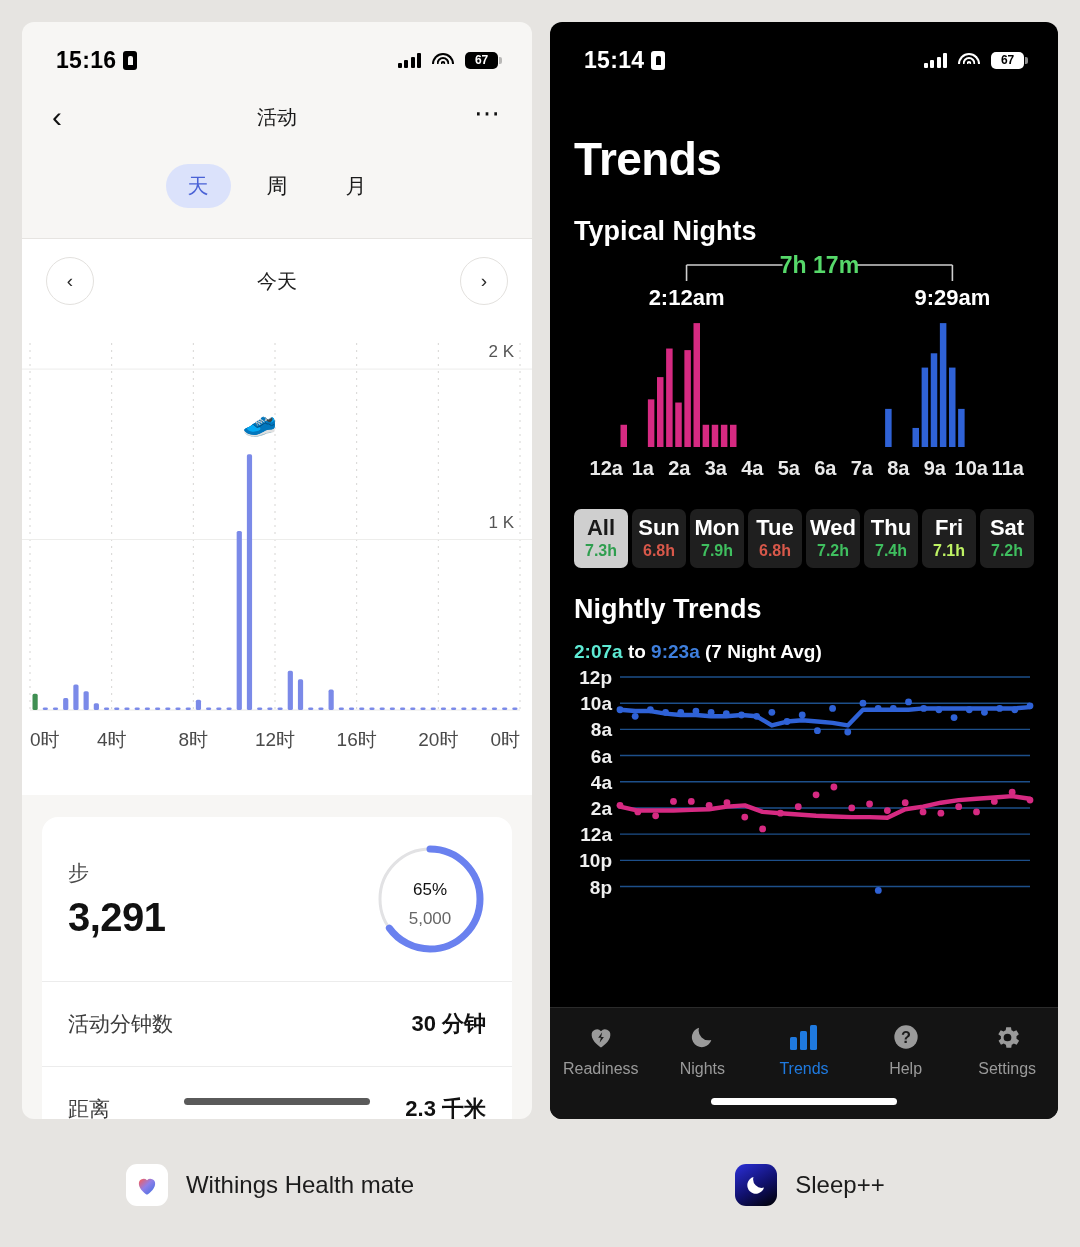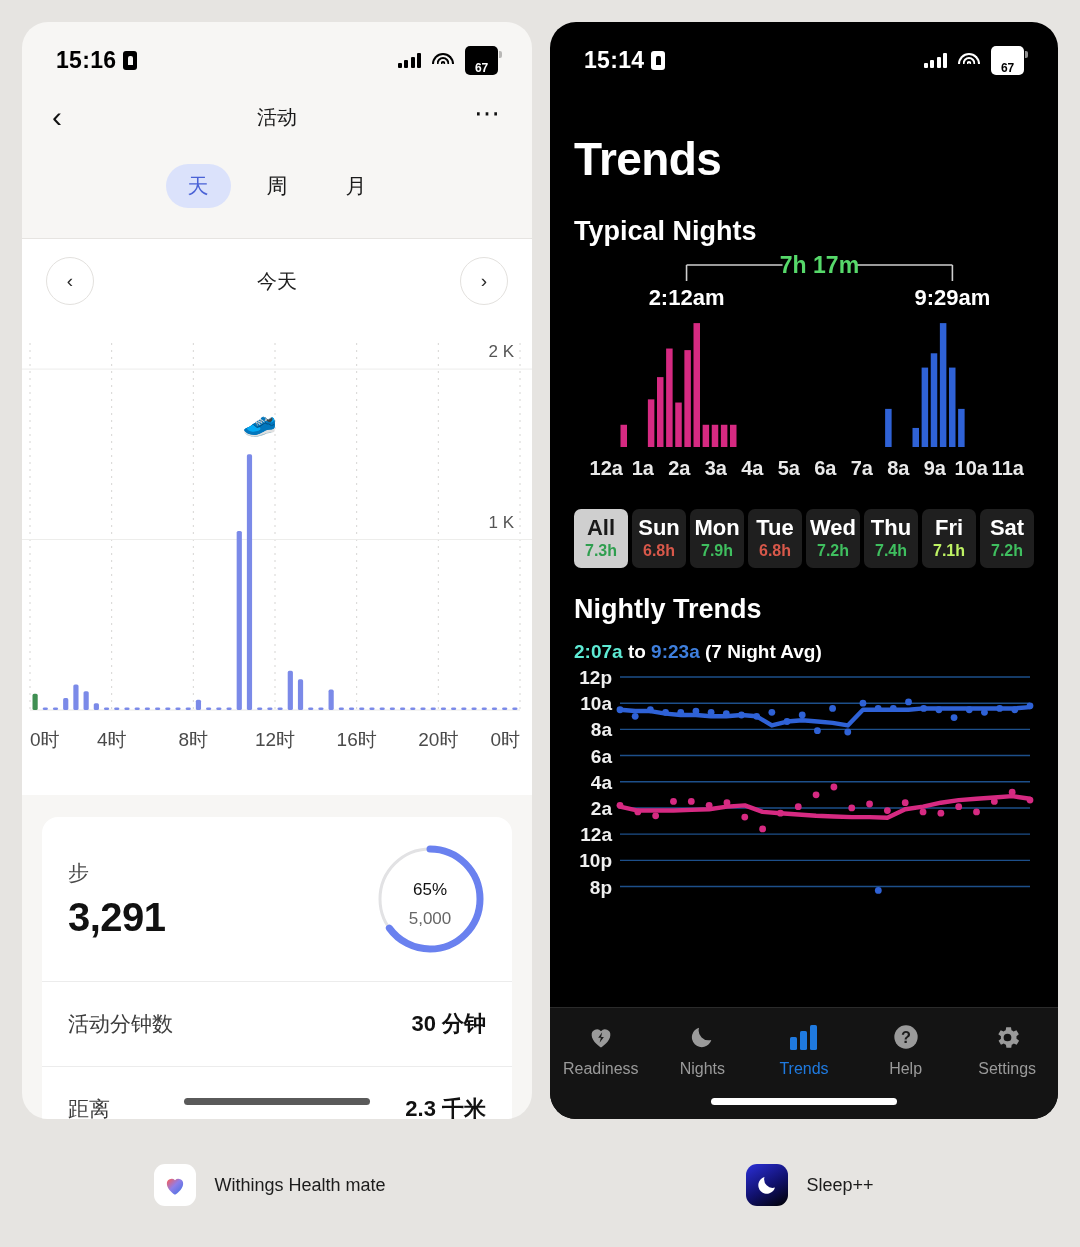--- a/index.html
+++ b/index.html
@@ -7,21 +7,21 @@
     width: 1080px; height: 1247px;
     background: #e6e4e1;
     font-family: "Liberation Sans", sans-serif;
     overflow: hidden;
   }
   .stage { position: relative; width: 1080px; height: 1247px; }
 
   
   .phone {
     position: absolute;
-    border-radius: 26px;
+    border-radius: 12px;
     overflow: hidden;
   }
   #phone-left  { left: 22px;  top: 22px; width: 510px; height: 1097px; background: #f7f6f4; }
   #phone-right { left: 550px; top: 22px; width: 508px; height: 1097px; background: #000; }
 
   
   .statusbar { height: 62px; display: flex; align-items: center; justify-content: space-between;
                padding: 14px 34px 0 34px; }
   .sb-left { display: flex; align-items: center; gap: 7px; }
   .sb-time { font-size: 23px; font-weight: bold; letter-spacing: .3px; }
@@ -32,22 +32,22 @@
 
   .bars { display: flex; align-items: flex-end; gap: 2.5px; height: 15px; }
   .bars b { width: 4px; border-radius: 1px; display: block; }
   .bars b:nth-child(1){height:5px}.bars b:nth-child(2){height:8px}
   .bars b:nth-child(3){height:11px}.bars b:nth-child(4){height:15px}
 
   .wifi { width: 22px; height: 16px; position: relative; }
   .wifi span { position: absolute; left: 50%; transform: translateX(-50%);
                border-style: solid; border-bottom: none; border-radius: 50% 50% 0 0 / 100% 100% 0 0; }
 
-  .batt { width: 33px; height: 29px; border-radius: 5px; position: relative;
-          display: flex; align-items: flex-end; justify-content: center; }
+  .batt { width: 33px; height: 17px; border-radius: 5px; position: relative;
+          display: flex; align-items: center; justify-content: center; }
   .batt .pct { font-size: 12px; font-weight: bold; letter-spacing: -.2px; }
   .batt::after { content: ""; position: absolute; right: -4px; top: 5px; width: 3px; height: 7px;
                  border-radius: 0 2px 2px 0; }
 
   
   #phone-left  .statusbar { color: #000; }
   #phone-left  .lock-badge { background:#000; } #phone-left .lock-badge i { background:#f7f6f4; }
   #phone-left  .bars b { background: #000; }
   #phone-left  .wifi span { border-color: #000; }
   #phone-left  .batt { background: #000; } #phone-left .batt .pct { color:#fff; }
@@ -134,21 +134,21 @@
   .tab .ticon { height: 34px; display: flex; align-items: center; justify-content: center; }
   .tab .tlabel { font-size: 16px; color: #9a9a9a; }
   .tab.active .tlabel { color: #1f7ae0; }
   .home-ind-w { position: absolute; bottom: 14px; left: 50%; transform: translateX(-50%);
                 width: 186px; height: 7px; border-radius: 4px; background: #fff; }
 
   
   .captions { position: absolute; left: 0; top: 1150px; width: 1080px; height: 70px;
               display: flex; }
   .caption { width: 540px; display: flex; align-items: center; justify-content: center; gap: 18px; }
-  .caption .ctext { font-size: 18px; color: #1c1c1c; }
+  .caption .ctext { font-size: 24px; color: #1c1c1c; }
   .app-icon { width: 42px; height: 42px; border-radius: 11px; display:flex;
               align-items:center; justify-content:center; }
   .icon-withings { background: #fff; }
   .icon-sleep { background: linear-gradient(150deg,#2b2fd8 0%,#10106b 55%,#000 100%); }
 </style>
 </head>
 <body>
 
 <div class="stage">
 

